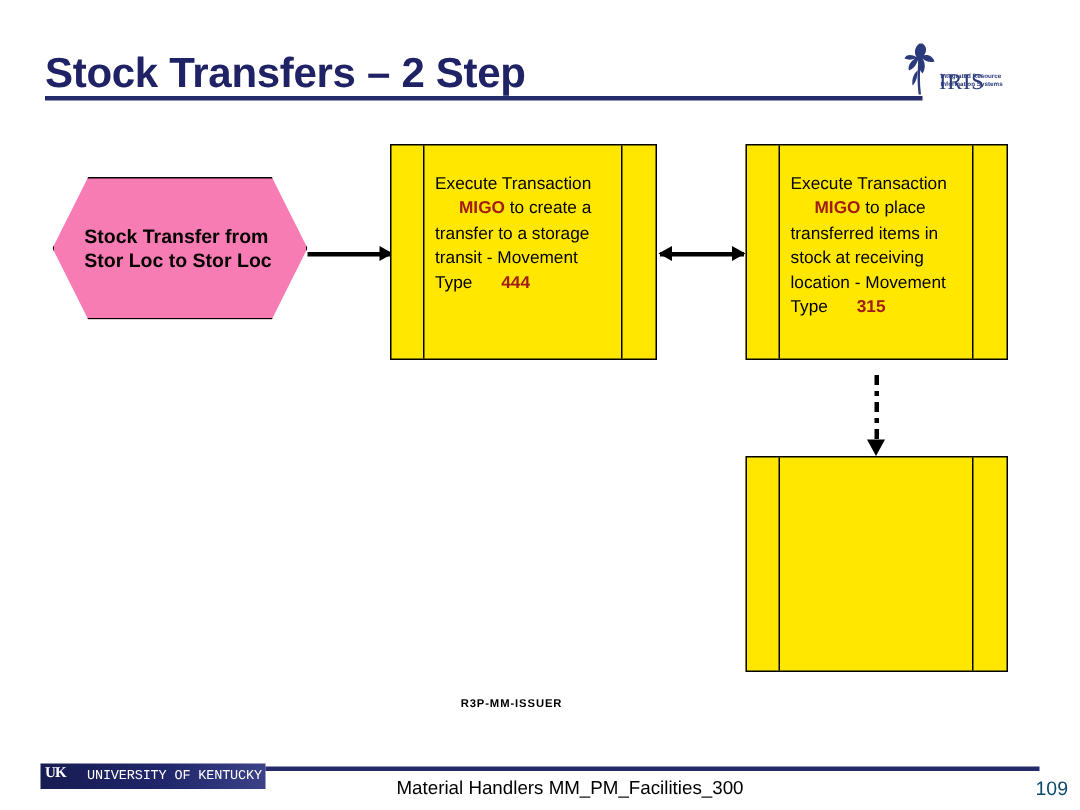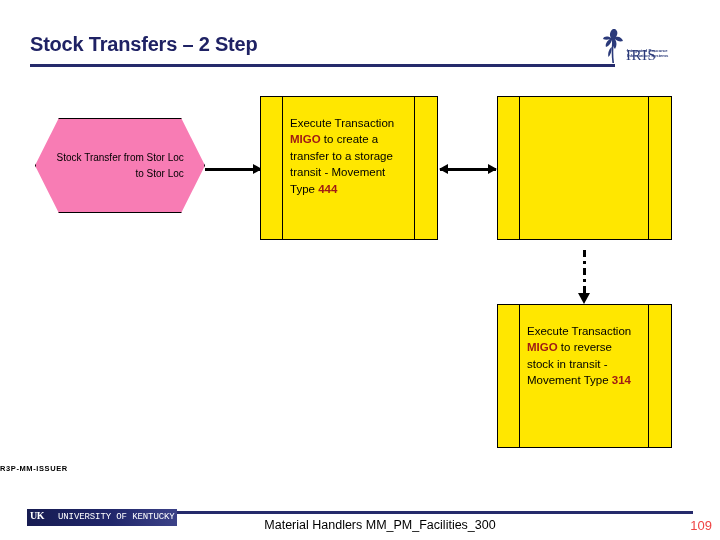--- a/index.html
+++ b/index.html
@@ -14,21 +14,21 @@
     overflow: hidden;
     font-family: "Liberation Sans", sans-serif;
     -webkit-font-smoothing: none;
   }
 
   
   #slide-title {
     position: absolute;
     left: 30px;
     top: 33px;
-    font-size: 20px;
+    font-size: 28px;
     font-weight: bold;
     color: #1f2264;
     letter-spacing: -0.2px;
     white-space: nowrap;
   }
   #title-rule {
     position: absolute;
     left: 30px;
     top: 64px;
     width: 585px;
@@ -78,25 +78,25 @@
     position: absolute;
     background: #f87cb4;
     border: 1px solid #000000;
     box-sizing: border-box;
     clip-path: polygon(14% 0%, 86% 0%, 100% 50%, 86% 100%, 14% 100%, 0% 50%);
     display: flex;
     align-items: center;
     justify-content: center;
   }
   .hexagon .hex-label {
-    font-size: 10px;
-    font-weight: normal;
+    font-size: 13px;
+    font-weight: bold;
     color: #000000;
     line-height: 15.5px;
-    text-align: right;
+    text-align: left;
     width: 76%;
   }
 
   .flowbox {
     position: absolute;
     background: #ffe700;
     border: 1px solid #000000;
     box-sizing: border-box;
   }
   .flowbox .rail-left,
@@ -113,21 +113,21 @@
   .flowbox .box-text {
     position: absolute;
     left: 29px;
     right: 30px;
     top: 18px;
     font-size: 11.5px;
     line-height: 16.4px;
     color: #000000;
     text-align: left;
   }
-  .flowbox .box-text b { color: #a01c14; font-weight: bold; }
+  .flowbox .box-text b { color: #a01c14; font-weight: bold; margin-left: 16px; }
 
   
   #box-transfer-receive .box-text { overflow: visible; }
 
   
   .conn { position: absolute; }
   .conn .line-h {
     position: absolute;
     left: 0; right: 0; top: 50%;
     height: 3px;
@@ -173,21 +173,21 @@
     border-left: 6px solid transparent;
     border-right: 6px solid transparent;
     border-top: 11px solid #000000;
   }
 
   
   #ref-code {
     position: absolute;
     left: 0; top: 464px;
     width: 682px;
-    text-align: left;
+    text-align: center;
     font-size: 7.5px;
     font-weight: bold;
     letter-spacing: 0.6px;
     color: #000000;
   }
   #uk-logo {
     position: absolute;
     left: 27px;
     top: 509px;
     width: 150px;
@@ -228,21 +228,21 @@
     width: 720px;
     text-align: center;
     font-size: 12.5px;
     color: #000000;
     padding-left: 20px;
   }
   #page-number {
     position: absolute;
     right: 8px; top: 518px;
     font-size: 13px;
-    color: #ef4444;
+    color: #0c4a6e;
   }
 </style>
 </head>
 <body>
 
 <div id="slide-title">Stock Transfers – 2 Step</div>
 <div id="title-rule"></div>
 
 <div id="iris-logo">
   <svg class="iris-mark" viewBox="0 0 26 38" xmlns="http://www.w3.org/2000/svg">
@@ -276,31 +276,31 @@
 
 <div class="conn" style="left:440px; top:162px; width:56px; height:14px;">
   <div class="line-h"></div>
   <div class="head-left"></div>
   <div class="head-right"></div>
 </div>
 
 <div class="flowbox" id="box-transfer-receive" style="left:497px; top:96px; width:175px; height:144px;">
   <div class="rail-left"></div>
   <div class="rail-right"></div>
+  <div class="box-text"><span>Execute Transaction </span><b>MIGO</b><span> to place transferred items in stock at receiving location - Movement Type </span><b>315</b></div>
 </div>
 
 <div class="conn-dashed" style="left:576px; top:250px; width:16px; height:54px;">
   <div class="line-v"></div>
   <div class="head-down"></div>
 </div>
 
 <div class="flowbox" id="box-reverse-transit" style="left:497px; top:304px; width:175px; height:144px;">
   <div class="rail-left"></div>
   <div class="rail-right"></div>
-  <div class="box-text"><span>Execute Transaction </span><b>MIGO</b><span> to reverse stock in transit - Movement Type </span><b>314</b></div>
 </div>
 
 <div id="ref-code">R3P-MM-ISSUER</div>
 
 <div id="uk-logo">
   <span class="uk-mark">UK</span>
   <span class="uk-word">UNIVERSITY OF KENTUCKY</span>
 </div>
 <div id="footer-rule"></div>
 <div id="footer-title">Material Handlers MM_PM_Facilities_300</div>

